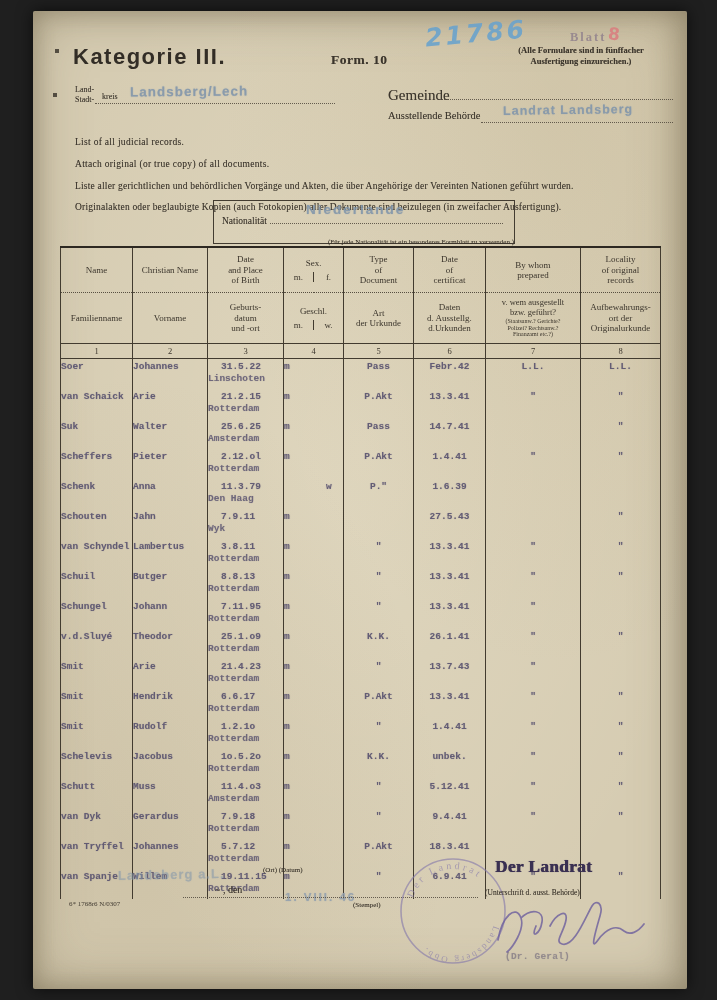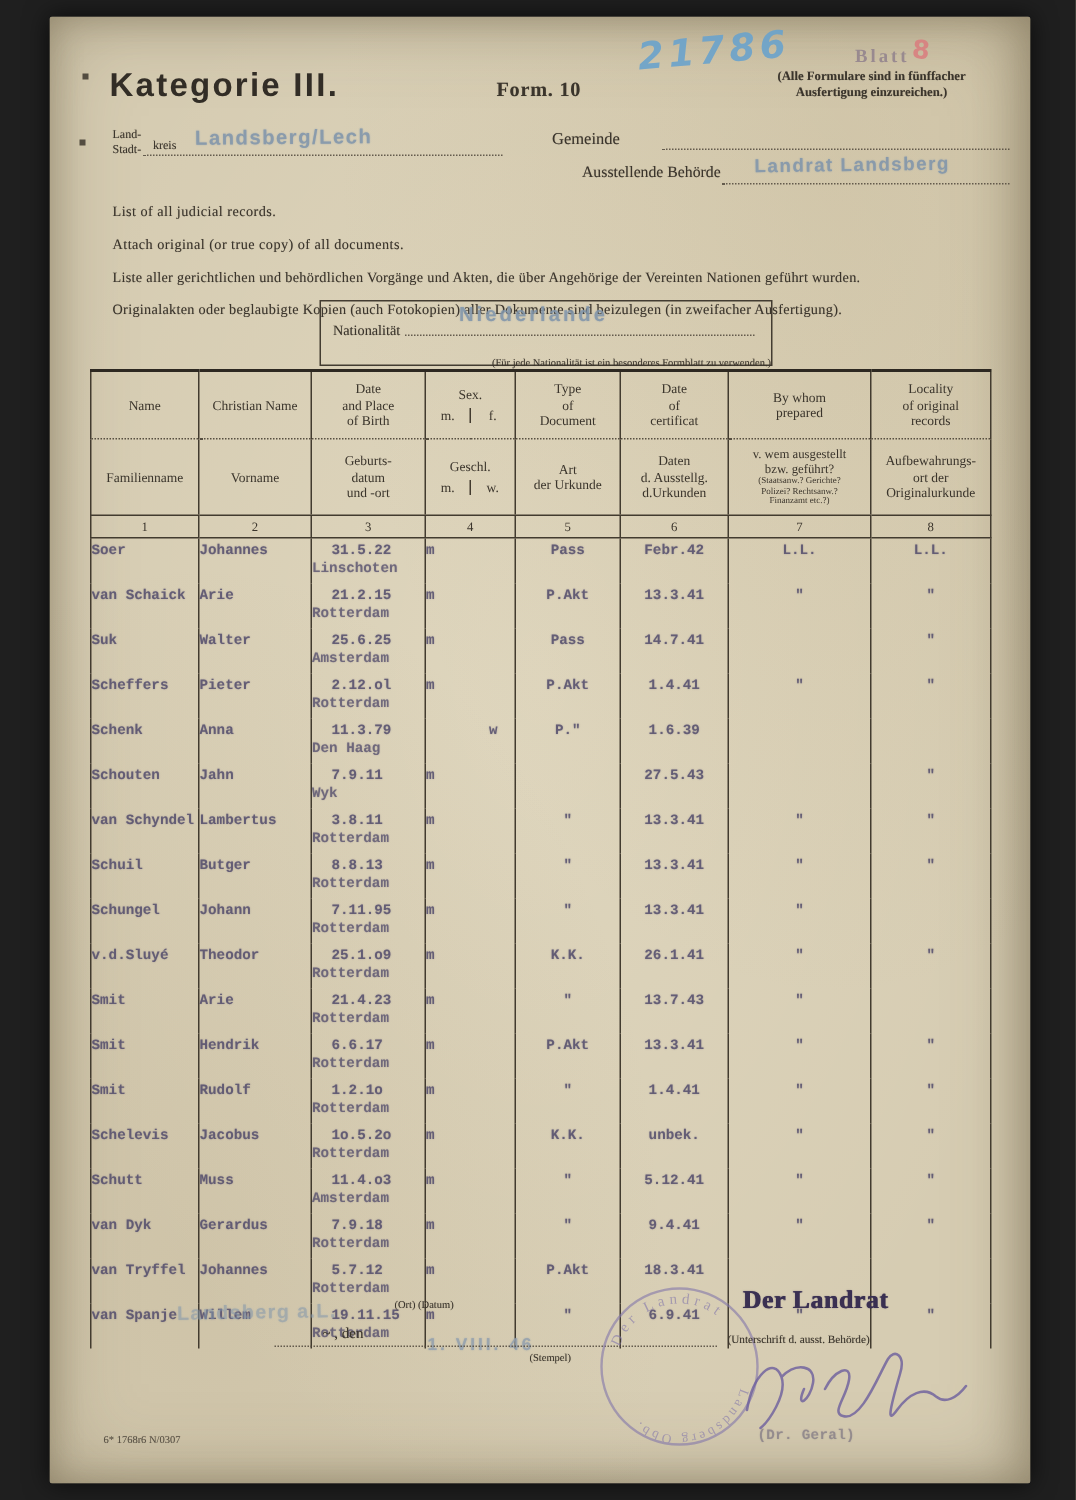--- a/index.html
+++ b/index.html
@@ -88,21 +88,21 @@
 Ausfertigung einzureichen.)</div>
 
     <div class="abs print" style="left:42px;top:74px;font-size:8px;line-height:10px;">
       <div>Land-</div>
       <div>Stadt-</div>
     </div>
     <div class="abs print" style="left:69px;top:81px;font-size:8px;">kreis</div>
     <div class="abs stamp-blue" style="left:97px;top:73px;font-size:13.5px;transform:rotate(-0.5deg);">Landsberg/Lech</div>
     <div class="dotline" style="left:62px;top:92px;width:240px;"></div>
 
-    <div class="abs print" style="left:335px;top:76px;font-size:11px;text-align:center;">Gemeinde</div>
+    <div class="abs print" style="left:355px;top:76px;font-size:15px;text-align:center;">Gemeinde</div>
     <div class="dotline" style="left:408px;top:88px;width:232px;"></div>
 
     <div class="abs print" style="left:355px;top:99px;font-size:10.5px;">Ausstellende Behörde</div>
     <div class="abs stamp-blue" style="left:470px;top:92px;font-size:12.5px;transform:rotate(-0.8deg);">Landrat Landsberg</div>
     <div class="dotline" style="left:448px;top:111px;width:192px;"></div>
 
     <div class="abs print" style="left:42px;top:126px;font-size:9.5px;letter-spacing:0.3px;">List of all judicial records.</div>
     <div class="abs print" style="left:42px;top:148px;font-size:9.5px;letter-spacing:0.3px;">Attach original (or true copy) of all documents.</div>
     <div class="abs print" style="left:42px;top:191px;font-size:9.5px;letter-spacing:0.2px;width:600px;">Originalakten oder beglaubigte Kopien (auch Fotokopien) aller Dokumente sind beizulegen (in zweifacher Ausfertigung).</div>
     <div class="abs print" style="left:42px;top:170px;font-size:9.5px;letter-spacing:0.2px;width:600px;">Liste aller gerichtlichen und behördlichen Vorgänge und Akten, die über Angehörige der Vereinten Nationen geführt wurden.</div>
@@ -456,15 +456,15 @@
     <div class="abs fraktur" style="left:462px;top:846px;">Der Landrat</div>
     <div class="abs print" style="left:452px;top:877px;font-size:7.5px;">(Unterschrift d. ausst. Behörde)</div>
 
     <svg class="abs sig" style="left:455px;top:883px;" width="175" height="70" viewBox="0 0 175 70">
       <path d="M10,46 C14,22 28,10 33,24 C37,36 24,54 19,58 M33,24 C43,14 56,16 54,28 C52,40 42,46 48,32
                M62,32 C68,20 80,14 78,26 C76,38 66,48 74,50 C86,54 98,22 104,12 C108,5 116,9 112,22
                C105,46 103,56 110,46 C118,35 128,30 136,37 C142,42 150,38 156,30" fill="none" stroke="#6d5f9e" stroke-width="1.7" stroke-linecap="round"></path>
     </svg>
     <div class="abs typed" style="left:472px;top:940px;font-size:9.5px;opacity:0.55;">(Dr. Geral)</div>
 
-    <div class="abs print" style="left:24px;top:945px;font-size:7px;opacity:0.8;padding-left:12px;">6* 1768r6 N/0307</div>
+    <div class="abs print" style="left:24px;top:889px;font-size:7px;opacity:0.8;padding-left:12px;">6* 1768r6 N/0307</div>
   </div>
 </div>
 
 </body></html>

